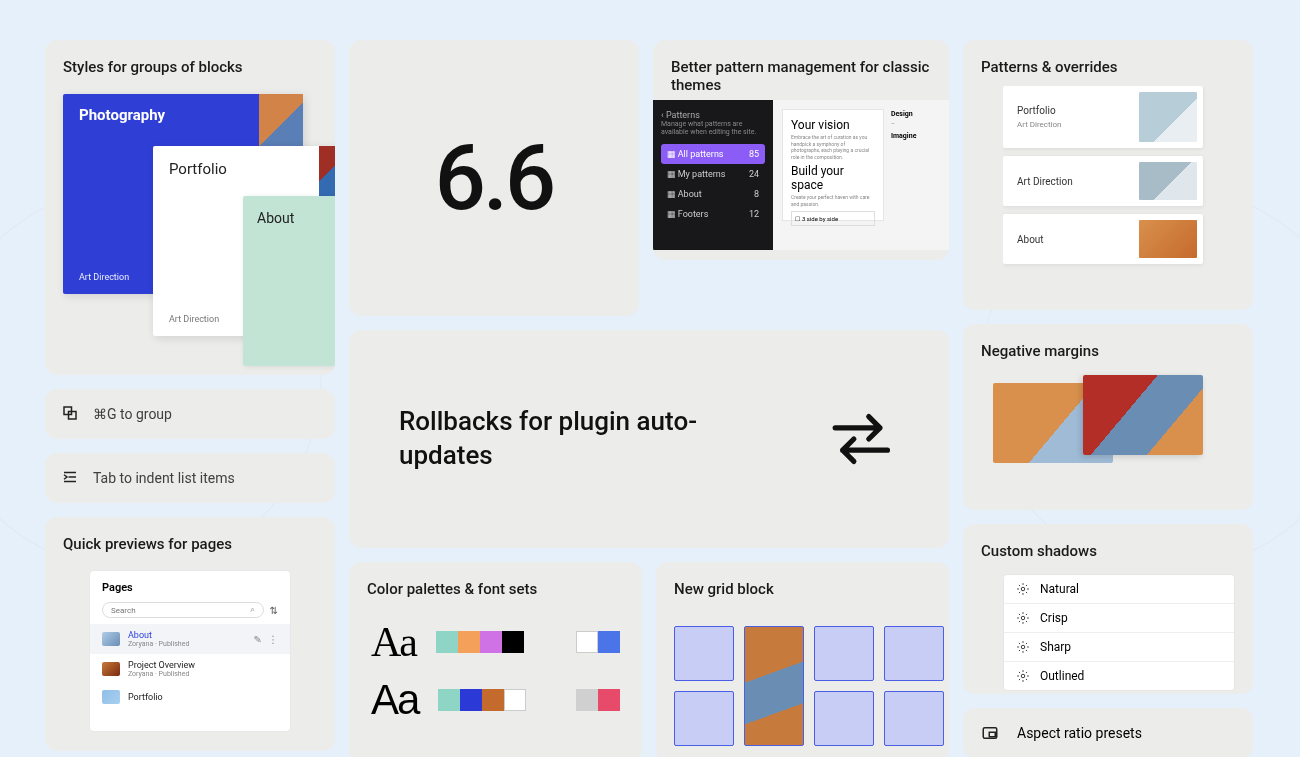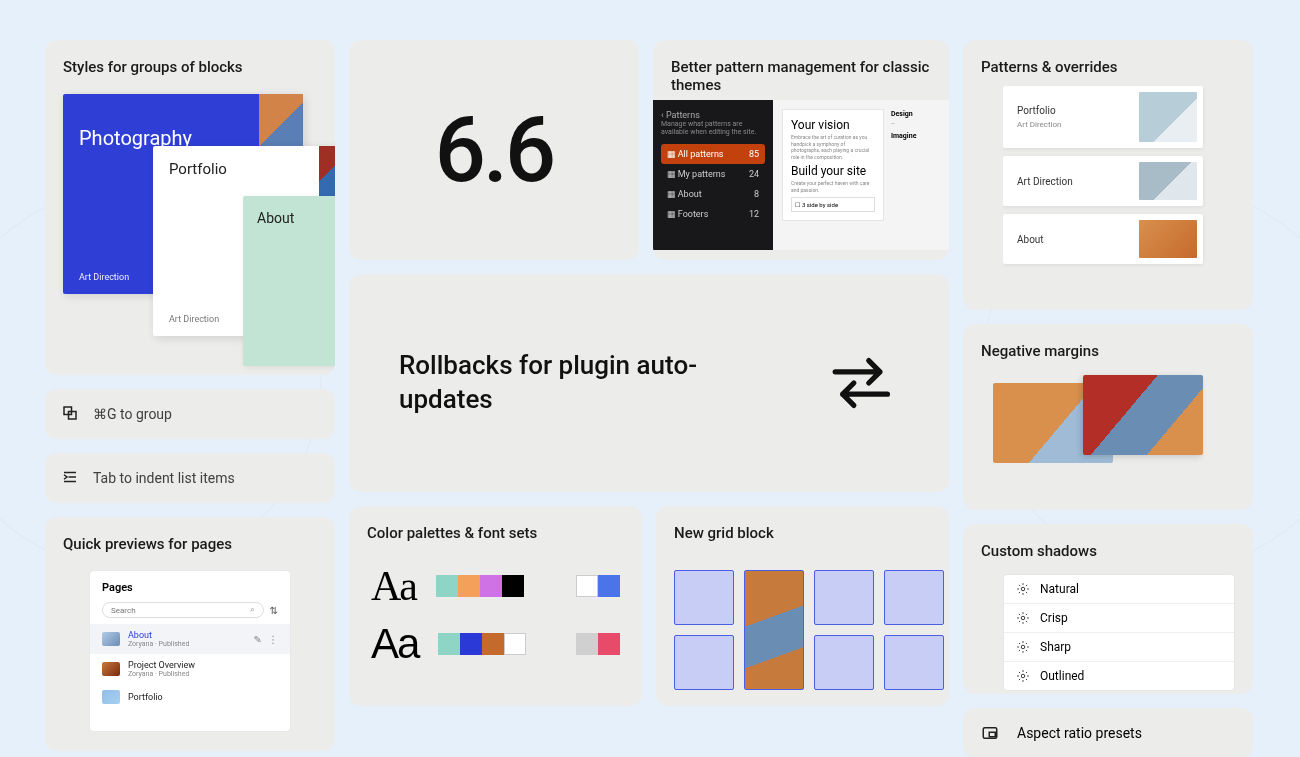--- a/index.html
+++ b/index.html
@@ -37,21 +37,21 @@
     color: #1a1a1a;
     padding: 18px 18px 10px 18px;
   }
 
   
   .col1 { display:flex; flex-direction:column; gap:14px; }
   .styles-card { height:335px; }
   .stack-area { position:relative; margin-left:18px; height:260px; }
   .panel { position:absolute; border-radius:2px; box-shadow: 2px 2px 10px rgba(0,0,0,.12); }
   .panel.blue { width:240px; height:200px; background:#2f3fd6; color:#fff; left:0; top:8px; }
-  .panel.blue .pt { font-size:20px; padding:32px 16px 0 16px; font-weight:400;}
+  .panel.blue .pt { font-size:15px; padding:12px 16px 0 16px; font-weight:700;}
   .panel.blue .pb { position:absolute; bottom:12px; left:16px; font-size:9px; opacity:.9;}
   .panel.blue::after { content:""; position:absolute; right:0; top:0; width:44px; height:62px;
     background:linear-gradient(135deg,#d28347 0 50%,#5a7fb6 50% 100%); }
   .panel.white { width:200px; height:190px; background:#fff; left:90px; top:60px; }
   .panel.white .pt { font-size:15px; padding:14px 16px 0 16px; color:#222;}
   .panel.white .pb { position:absolute; bottom:12px; left:16px; font-size:9px; color:#777;}
   .panel.white::after { content:""; position:absolute; right:0; top:0; width:34px; height:54px;
     background:linear-gradient(135deg,#9f2f24 0 40%,#346ab0 40% 100%); }
   .panel.mint { width:150px; height:170px; background:#c1e4d4; left:180px; top:110px; box-shadow:1px 1px 6px rgba(0,0,0,.08);}
   .panel.mint .pt { font-size:14px; padding:14px 14px; color:#222;}
@@ -78,30 +78,30 @@
   .thumb { width:18px; height:14px; background:linear-gradient(135deg,#b0cde8,#6a8db4); border-radius:2px;}
   .thumb.t2 { background:linear-gradient(135deg,#c67a3b,#7a2a0e);}
   .thumb.t3 { background:linear-gradient(135deg,#91bee8,#a7d0f0);}
   .pg-title { font-size:9px; color:#2a3fe0; }
   .pg-meta { font-size:7px; color:#888; }
   .row-actions { margin-left:auto; color:#888; font-size:10px; display:flex; gap:6px;}
 
   
   .col2 { display:flex; flex-direction:column; gap:14px; }
   .row-top { display:grid; grid-template-columns: 290px 1fr; gap:14px; }
-  .version-card { height:220px; display:flex; align-items:center; justify-content:center; }
+  .version-card { height:276px; display:flex; align-items:center; justify-content:center; }
   .version-num { font-size:90px; font-weight:500; letter-spacing:-3px; color:#111; }
 
   .pattern-mgmt { height:220px; }
   .pattern-ui { display:flex; height:150px; margin:0 0 0 0; }
   .pm-side { width:120px; background:#18181a; color:#ddd; font-size:9px; padding:10px 8px; }
   .pm-side .bk { font-size:9px; color:#aaa;}
   .pm-side p { font-size:7px; color:#888; margin-bottom:8px;}
   .pm-item { display:flex; align-items:center; justify-content:space-between; padding:5px 6px; border-radius:3px; color:#ccc;}
-  .pm-item.active { background:#c2410c; color:#fff;align-items:flex-end; }
+  .pm-item.active { background:#8b5cf6; color:#fff;align-items:flex-end; }
   .pm-main { flex:1; background:#f4f4f4; padding:10px; font-size:7px; display:flex; gap:8px;}
   .pm-doc { background:#fff; width:100px; height:110px; box-shadow:0 0 0 1px #e5e5e5; padding:8px; }
   .pm-doc h6 { font-size:12px; font-weight:400; margin-bottom:2px;}
   .pm-doc p { font-size:5px; color:#888; line-height:1.3; margin-bottom:4px;}
 
   .rollback-card { height:218px; display:flex; align-items:center; justify-content:center; gap:60px; padding:0 50px;}
   .rollback-text { font-size:26px; font-weight:500; line-height:1.3; color:#111;}
   .cycle-icon { width:80px; height:80px; }
 
   .row-bottom { display:grid; grid-template-columns: 1fr 1fr; gap:14px; }
@@ -254,21 +254,21 @@
             </div>
             <div class="pm-item">
               <span>▦ <span>Footers</span></span>
                 <span>12</span>
             </div>
           </div>
           <div class="pm-main">
             <div class="pm-doc">
               <h6>Your vision</h6>
               <p>Embrace the art of curation as you handpick a symphony of photographs, each playing a crucial role in the composition.</p>
-              <h6>Build your site</h6>
+              <h6>Build your space</h6>
               <p>Create your perfect haven with care and passion.</p>
               <div style="border:1px solid #ddd; font-size:6px; padding:3px; margin-top:4px;">☐ <span>3 side by side</span></div>
             </div>
             <div style="width:30px;">
               <h6 style="font-size:7px">Design</h6>
               <p style="font-size:5px;color:#888;margin:2px 0 6px">—</p>
               <h6 style="font-size:7px">Imagine</h6>
             </div>
           </div>
         </div>

